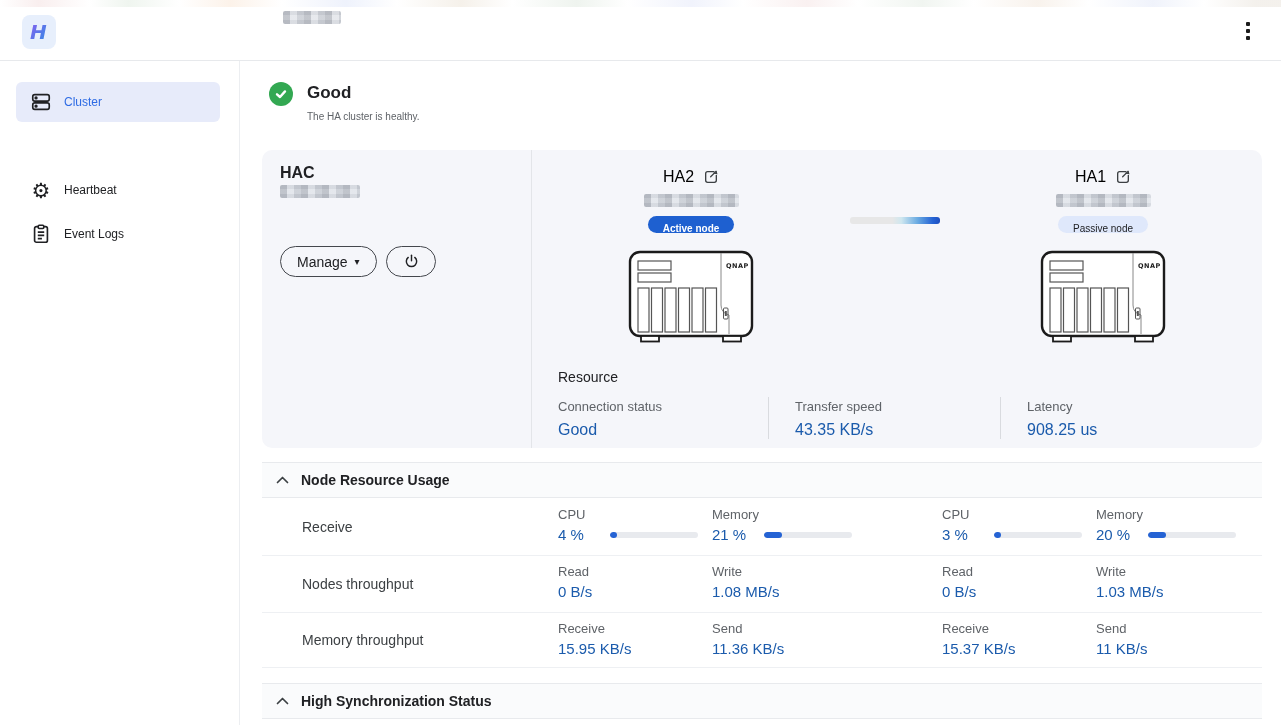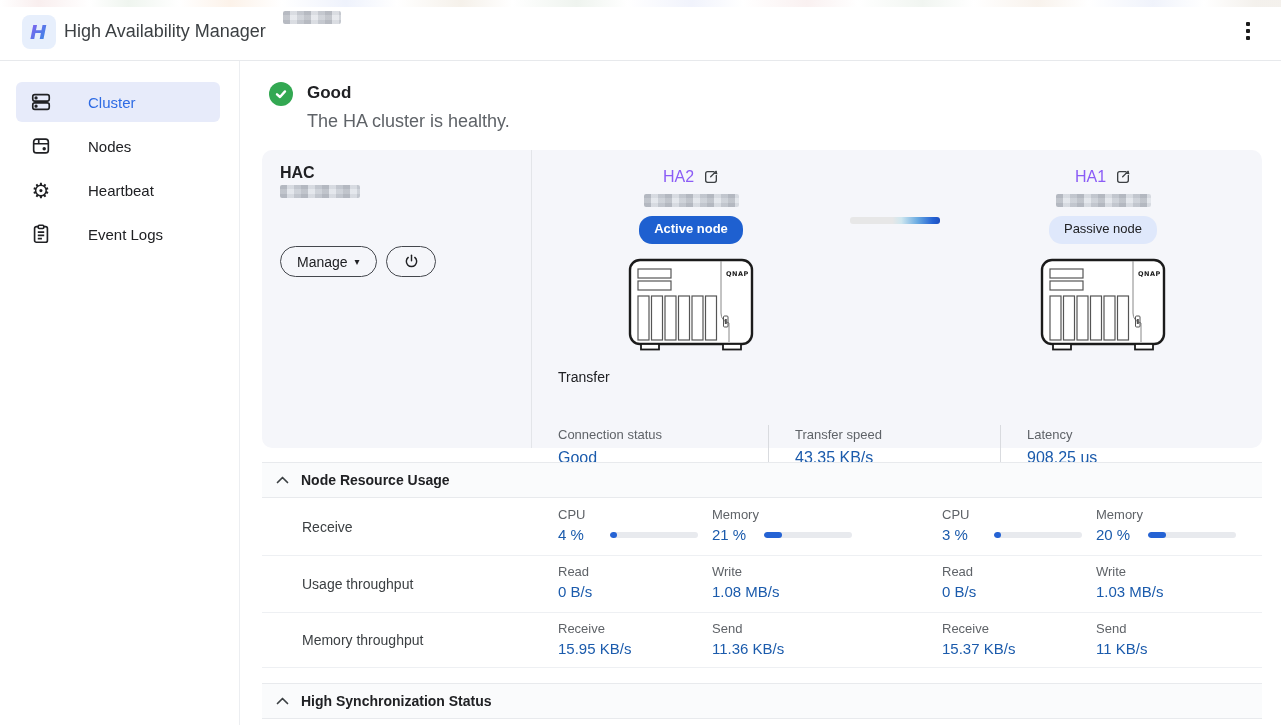--- a/index.html
+++ b/index.html
@@ -29,61 +29,61 @@
       repeating-linear-gradient(0deg, rgba(170,175,185,.45) 0 4px, rgba(228,231,236,.45) 4px 9px); }
 
   
   .sidebar { position:absolute; left:0; top:61px; width:240px; height:664px; background:#fff;
     border-right:1px solid #eceef1; }
   .nav-item { position:absolute; left:16px; width:204px; height:40px; border-radius:6px;
     display:flex; align-items:center; cursor:pointer; }
   .nav-item.selected { background:#e7ebfa; }
   .nav-item .ic { width:22px; height:22px; margin-left:14px; display:flex; align-items:center;
     justify-content:center; color:#202124; }
-  .nav-item .lbl { margin-left:36px; font-size:15px; color:#202124; }
+  .nav-item .lbl { margin-left:12px; font-size:12px; color:#202124; }
   .nav-item.selected .lbl { color:#2e6be4; }
 
   
   .status-check { position:absolute; left:269px; top:82px; width:24px; height:24px;
     border-radius:50%; background:#33a852; display:flex; align-items:center; justify-content:center; }
   .status-title { position:absolute; left:307px; top:83px; font-size:17px; font-weight:bold; }
-  .status-desc { position:absolute; left:307px; top:111px; font-size:18px; color:#5f6368; }
+  .status-desc { position:absolute; left:307px; top:111px; font-size:10px; color:#5f6368; }
 
   
   .card { position:absolute; left:262px; top:150px; width:1000px; height:298px;
     background:#f5f6fa; border-radius:10px; }
   .card-divider { position:absolute; left:269px; top:0; width:1px; height:298px; background:#e3e5e9; }
   .hac-name { position:absolute; left:18px; top:14px; font-size:16px; font-weight:bold; }
   .hac-blob { position:absolute; left:18px; top:35px; width:80px; height:13px; }
   .btn { display:inline-flex; align-items:center; justify-content:center; height:31px;
     border:1.5px solid #44474d; border-radius:16px; background:transparent; cursor:pointer;
     font-size:14px; color:#202124; font-family:"Liberation Sans",sans-serif; }
   .manage-btn { position:absolute; left:18px; top:96px; padding:12px 16px; gap:7px; }
   .manage-btn .caret { font-size:10px; line-height:1; }
   .power-btn { position:absolute; left:124px; top:96px; width:50px; }
 
   .node { position:absolute; top:0; width:240px; text-align:center; }
   .node.ha2 { left:309px; } .node.ha1 { left:721px; }
   .node-name-row { margin-top:18px; display:flex; align-items:center; justify-content:center; gap:9px; }
-  .node-name { font-size:16px; color:#8b5cf6; }
+  .node-name { font-size:16px; color:#000000; }
   .edit-ic { cursor:pointer; display:inline-flex; }
   .node-blob { width:95px; height:13px; margin:8px auto 0; }
-  .badge { display:inline-block; margin-top:9px; height:28px; line-height:25px; padding:0 15px;
-    border-radius:13px; font-size:13px;text-align:right; }
+  .badge { display:inline-block; margin-top:9px; height:17px; line-height:25px; padding:0 15px;
+    border-radius:13px; font-size:10px;text-align:right; }
   .badge.active { background:#1e60d0; color:#fff; font-weight:bold; }
   .badge.passive { background:#dfe8fb; color:#202124; font-weight:500; }
   .nas { margin-top:13px; }
 
   .sync-bar { position:absolute; left:588px; top:67px; width:90px; height:7px; border-radius:3px;
     background:linear-gradient(90deg,#e7e7e7 0 47%, #cfe7ef 57%, #6aabe2 75%, #2563d4 92%, #1e4fc0 100%); }
 
   .heartbeat { position:absolute; left:296px; top:219px; width:690px; }
   .hb-title { font-size:14px; color:#202124; margin-bottom:12px; }
   .hb-row { display:flex; }
-  .hb-col { padding-top:2px;margin-top:28px; }
+  .hb-col { padding-top:2px; }
   .hb-col.c1 { width:210px; }
   .hb-col.c2 { width:232px; border-left:1px solid #d9dbdf; padding-left:26px; }
   .hb-col.c3 { width:238px; border-left:1px solid #d9dbdf; padding-left:26px; }
   .hb-label { font-size:13px; color:#5f6368; }
   .hb-value { font-size:16px; color:#1b5bac; margin-top:7px; }
 
   
   .section-header { position:absolute; left:262px; width:1000px; height:36px; background:#fafbfc;
     border-top:1px solid #e8eaed; border-bottom:1px solid #e8eaed; display:flex; align-items:center;
     cursor:pointer; }
@@ -118,50 +118,39 @@
     <svg width="24" height="24" viewBox="0 0 24 24">
       <defs>
           <linearGradient id="lg" x1="0" y1="0" x2="1" y2="1">
         <stop offset="0" stop-color="#8a5cf0"></stop>
             <stop offset="1" stop-color="#2f8de4"></stop>
       </linearGradient>
         </defs>
       <text x="3" y="19" font-family="DejaVu Sans, sans-serif" font-size="20" font-weight="bold" font-style="italic" fill="url(#lg)">H</text>
     </svg>
   </div>
-  <div class="app-title">High Availability Manager</div>
   <div class="topbar-blob blob"></div>
   <div class="kebab">
     <span></span>
       <span></span>
       <span></span>
   </div>
 </div>
 
 <div class="sidebar">
   <div class="nav-item selected" style="top:21px;">
     <span class="ic">
       <svg width="22" height="22" viewBox="0 0 24 24" fill="none" stroke="#202124" stroke-width="1.8">
         <rect x="3" y="4" width="18" height="7" rx="2.2"></rect>
           <rect x="3" y="13" width="18" height="7" rx="2.2"></rect>
         <circle cx="6.6" cy="7.5" r="0.9" fill="#202124"></circle>
           <circle cx="6.6" cy="16.5" r="0.9" fill="#202124"></circle>
       </svg>
       </span>
     <span class="lbl">Cluster</span>
-  </div>
-  <div class="nav-item" style="top:65px;">
-    <span class="ic">
-      <svg width="22" height="22" viewBox="0 0 24 24" fill="none" stroke="#202124" stroke-width="1.8">
-        <rect x="4" y="4.5" width="16" height="15" rx="3"></rect>
-          <path d="M4 9.5h16M9.5 4.5v5"></path>
-        <circle cx="15.5" cy="15" r="1" fill="#202124"></circle>
-      </svg>
-      </span>
-    <span class="lbl">Nodes</span>
   </div>
   <div class="nav-item" style="top:109px;">
     <span class="ic" style="font-size:21px; line-height:1;">⚙</span>
     <span class="lbl">Heartbeat</span>
   </div>
   <div class="nav-item" style="top:153px;">
     <span class="ic">
       <svg width="22" height="22" viewBox="0 0 24 24" fill="none" stroke="#202124" stroke-width="1.8">
         <rect x="5" y="4" width="14" height="17" rx="2"></rect>
           <rect x="9" y="2.5" width="6" height="3.5" rx="1" fill="#fff"></rect>
@@ -260,21 +249,21 @@
         <rect x="78.5" y="39" width="11" height="44" fill="none" stroke="#555" stroke-width="1.2"></rect>
         <path d="M94 4v52q0 8 8 10v19" fill="none" stroke="#888" stroke-width="1"></path>
         <text x="99" y="19" font-family="DejaVu Sans, sans-serif" font-size="6.5" font-weight="bold" fill="#1b1b1b" letter-spacing="0.5">QNAP</text>
         <rect x="96.5" y="59" width="4.5" height="11" rx="1" fill="none" stroke="#555" stroke-width="1"></rect>
         <rect x="97.8" y="62" width="2" height="5" fill="#555"></rect>
       </svg>
     </div>
   </div>
 
   <div class="heartbeat">
-    <div class="hb-title">Transfer</div>
+    <div class="hb-title">Resource</div>
     <div class="hb-row">
       <div class="hb-col c1">
         <div class="hb-label">Connection status</div>
         <div class="hb-value">Good</div>
       </div>
       <div class="hb-col c2">
         <div class="hb-label">Transfer speed</div>
         <div class="hb-value">43.35 KB/s</div>
       </div>
       <div class="hb-col c3">
@@ -330,21 +319,21 @@
       <div class="m-vrow">
           <span class="m-value">20 %</span>
         <span class="bar">
             <i style="width: 17.6px;"></i>
           </span>
         </div>
     </div>
   </div>
 
   <div class="res-row">
-    <span class="row-label">Usage throughput</span>
+    <span class="row-label">Nodes throughput</span>
     <div class="metric m1">
       <div class="m-label">Read</div>
       <div class="m-vrow">
           <span class="m-value">0 B/s</span>
         </div>
     </div>
     <div class="metric m2">
       <div class="m-label">Write</div>
       <div class="m-vrow">
           <span class="m-value">1.08 MB/s</span>

